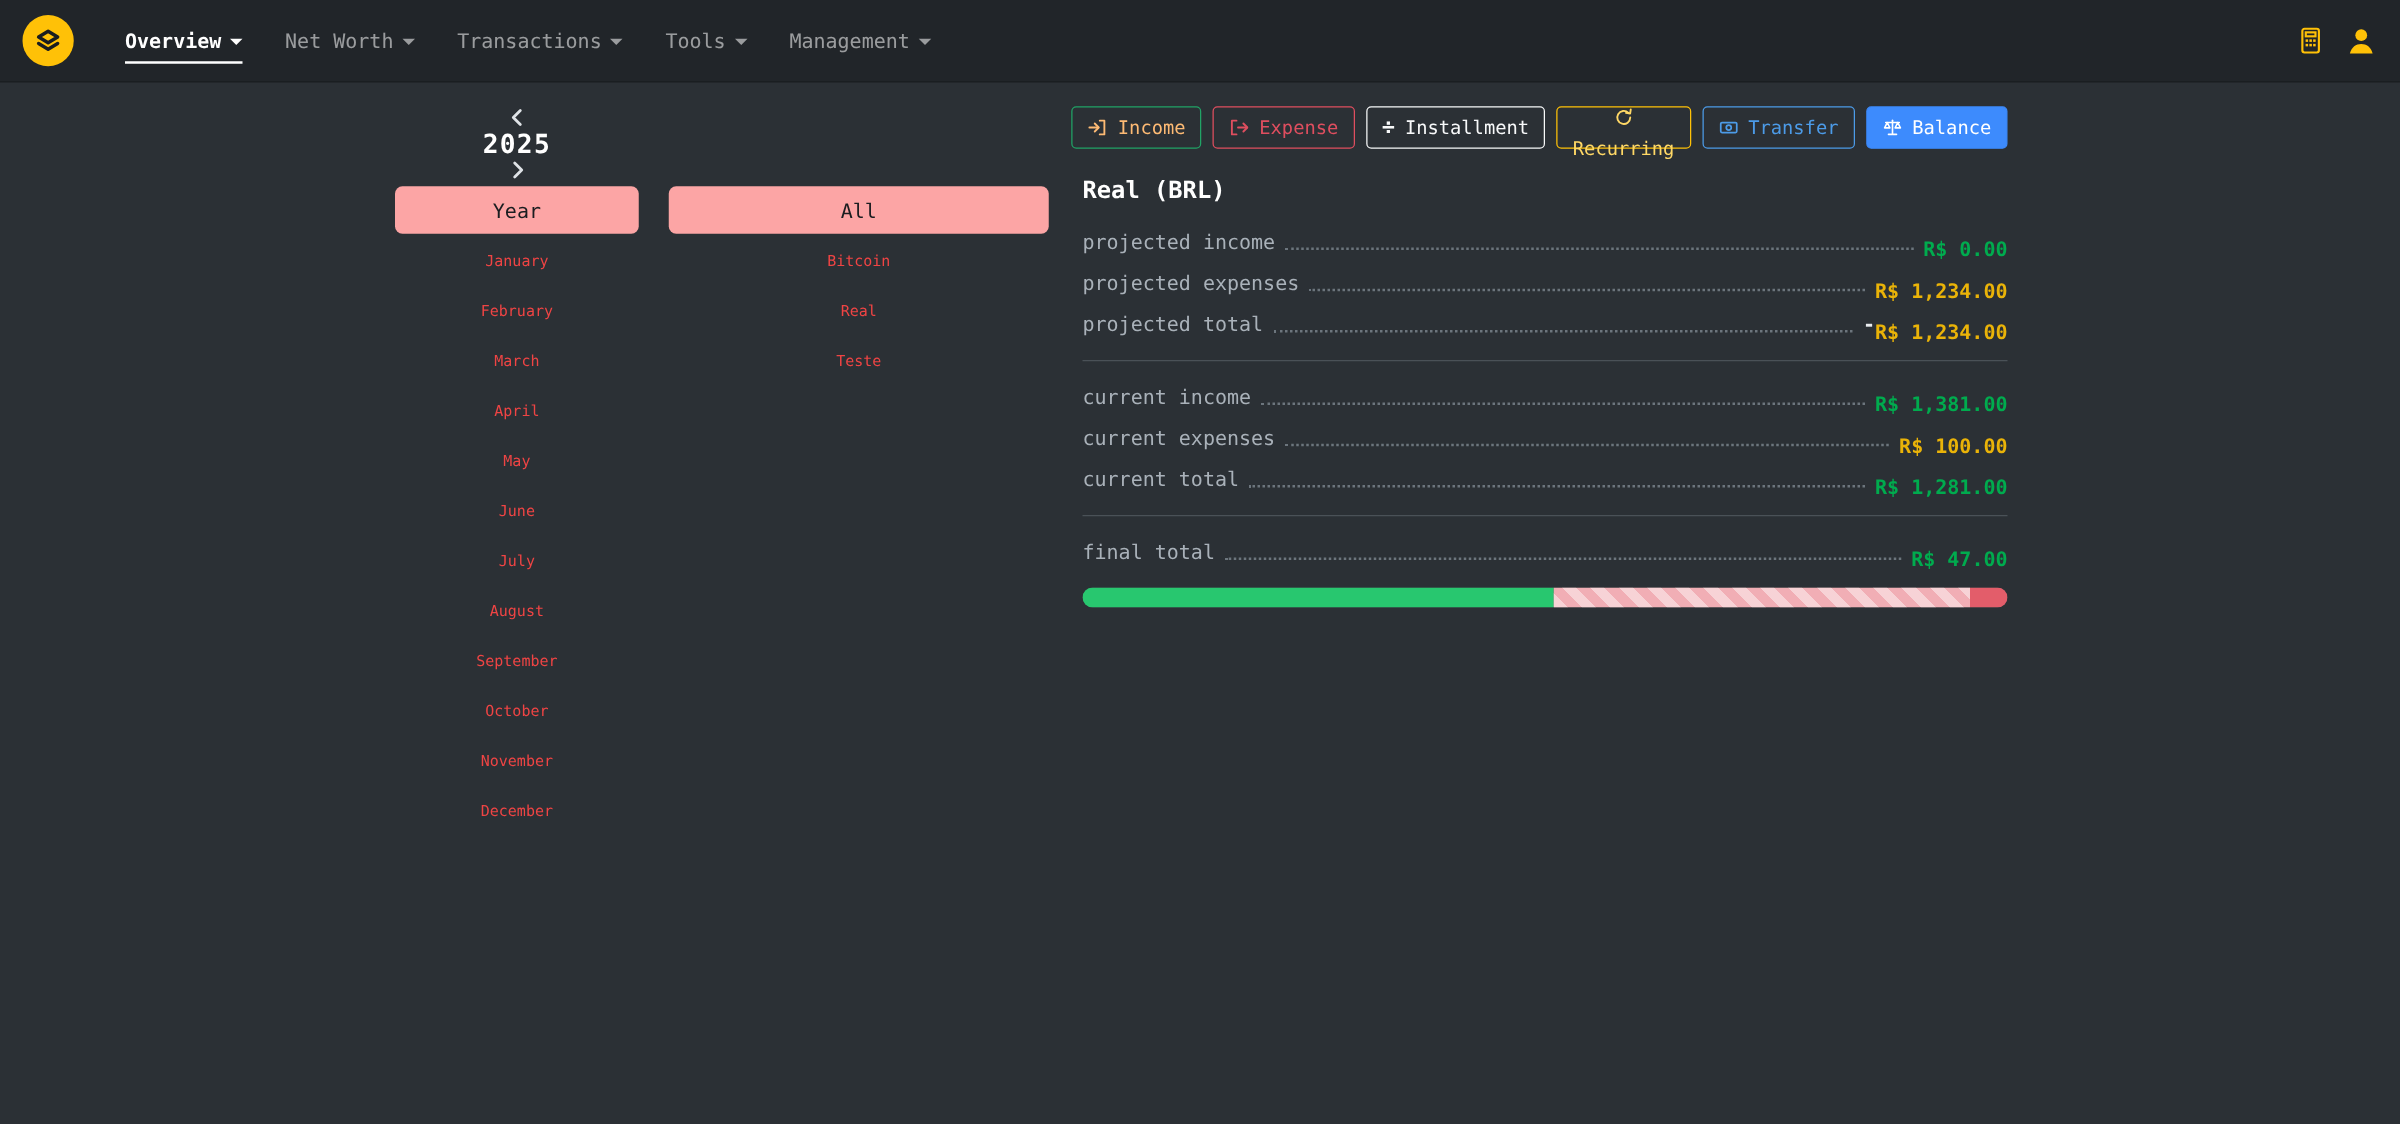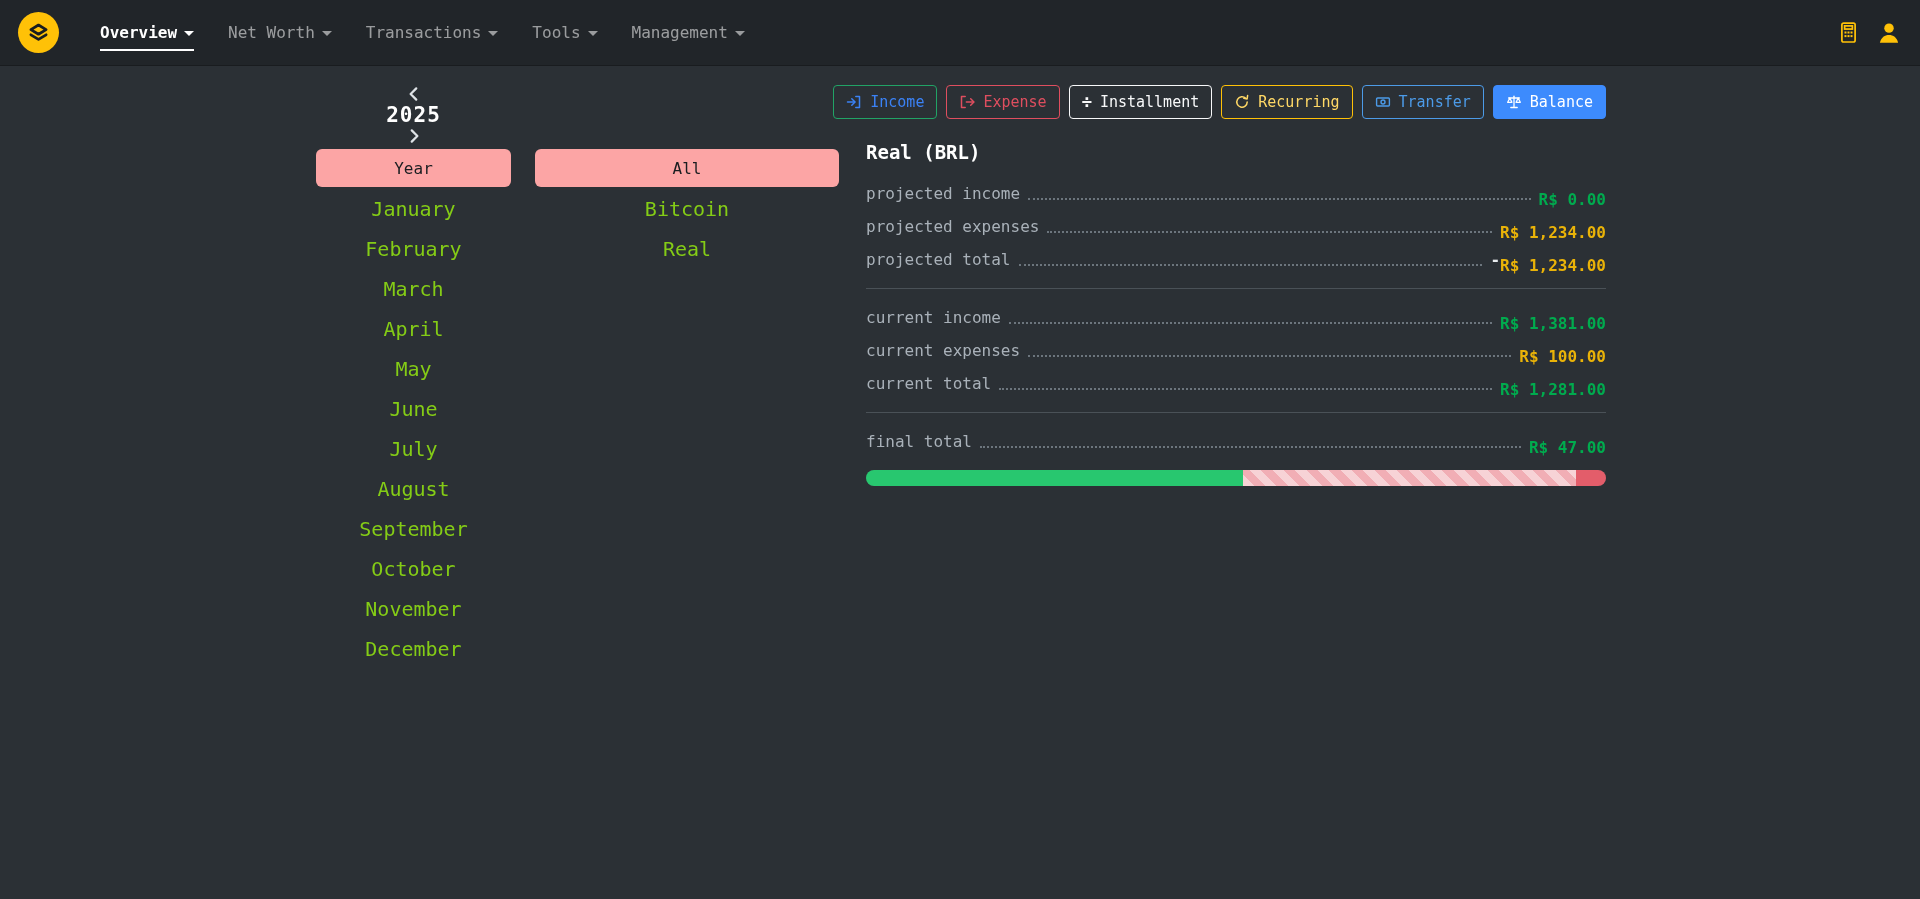--- a/index.html
+++ b/index.html
@@ -45,34 +45,34 @@
   .year-nav { height:36px; display:flex; align-items:center; justify-content:space-between; margin-bottom:28px;flex-direction:column; }
   .chev-btn { width:30px; height:30px; display:flex; align-items:center; justify-content:center; color:#dee2e6; }
   .year-label { font-size:21px; font-weight:700; color:#fff; letter-spacing:1px; }
   .btn-amber {
     display:block; width:100%; height:38px; background:#fca5a5; color:#1a1d20;
     border-radius:6px; font-size:16px; text-align:center;
   }
   .pill-list { margin-top:2px; }
   .pill {
     display:flex; align-items:center; justify-content:center; width:100%; height:40px;
-    color:#84cc16; font-size:20px; border-radius:6px;
+    color:#ef4444; font-size:12px; border-radius:6px;
   }
 
   
   .toolbar { height:34px; display:flex; justify-content:flex-end; margin-bottom:22px; }
   .tbtn {
     display:inline-flex; align-items:center; gap:8px; height:34px; padding:0 12px;
     margin-left:9px; border-radius:4px; font-size:15px; border:1px solid; white-space:nowrap;
   }
   .tbtn .icon { display:flex; align-items:center; }
-  .tbtn-income      { border-color:#21a366; color:#3b82f6; }
+  .tbtn-income      { border-color:#21a366; color:#fdba74; }
   .tbtn-expense     { border-color:#df4e5f; color:#df4e5f; }
   .tbtn-installment { border-color:#f8f9fa; color:#f8f9fa; }
-  .tbtn-recurring   { border-color:#ffc107; color:#ffd866; }
+  .tbtn-recurring   { border-color:#ffc107; color:#ffd866;flex-direction:column; }
   .tbtn-transfer    { border-color:#4c9be8; color:#4c9be8; }
   .tbtn-balance     { border-color:#3d8bfd; color:#fff; background:#3d8bfd; }
   .glyph { font-size:17px; line-height:1; font-weight:700; }
 
   
   .summary-title { font-size:19px; font-weight:700; color:#fff; margin-bottom:14px; }
   .srow { display:flex; align-items:center; height:33px; font-size:16px; }
   .srow .lbl { color:#a9b1b9; }
   .leader { flex:1; margin:0 8px; border-bottom:2px dotted #6c757d; transform:translateY(5px); }
   .val { font-weight:700; white-space:pre;margin-top:12px; }
@@ -189,20 +189,21 @@
       <button class="pill">November</button>
       <button class="pill">December</button>
     </div>
   </div>
 
   <div class="col-accounts">
     <button class="btn-amber">All</button>
     <div class="pill-list">
       <button class="pill">Bitcoin</button>
       <button class="pill">Real</button>
+      <button class="pill">Teste</button>
     </div>
   </div>
 
   <div class="col-summary">
 
     <div class="toolbar">
       <button class="tbtn tbtn-income">
         <span class="icon">
           <svg width="16" height="16" viewBox="0 0 16 16" fill="none" stroke="currentColor" stroke-width="1.5" stroke-linecap="round" stroke-linejoin="round">
             <path d="M9.8 2.5h3.7v11H9.8"></path>

